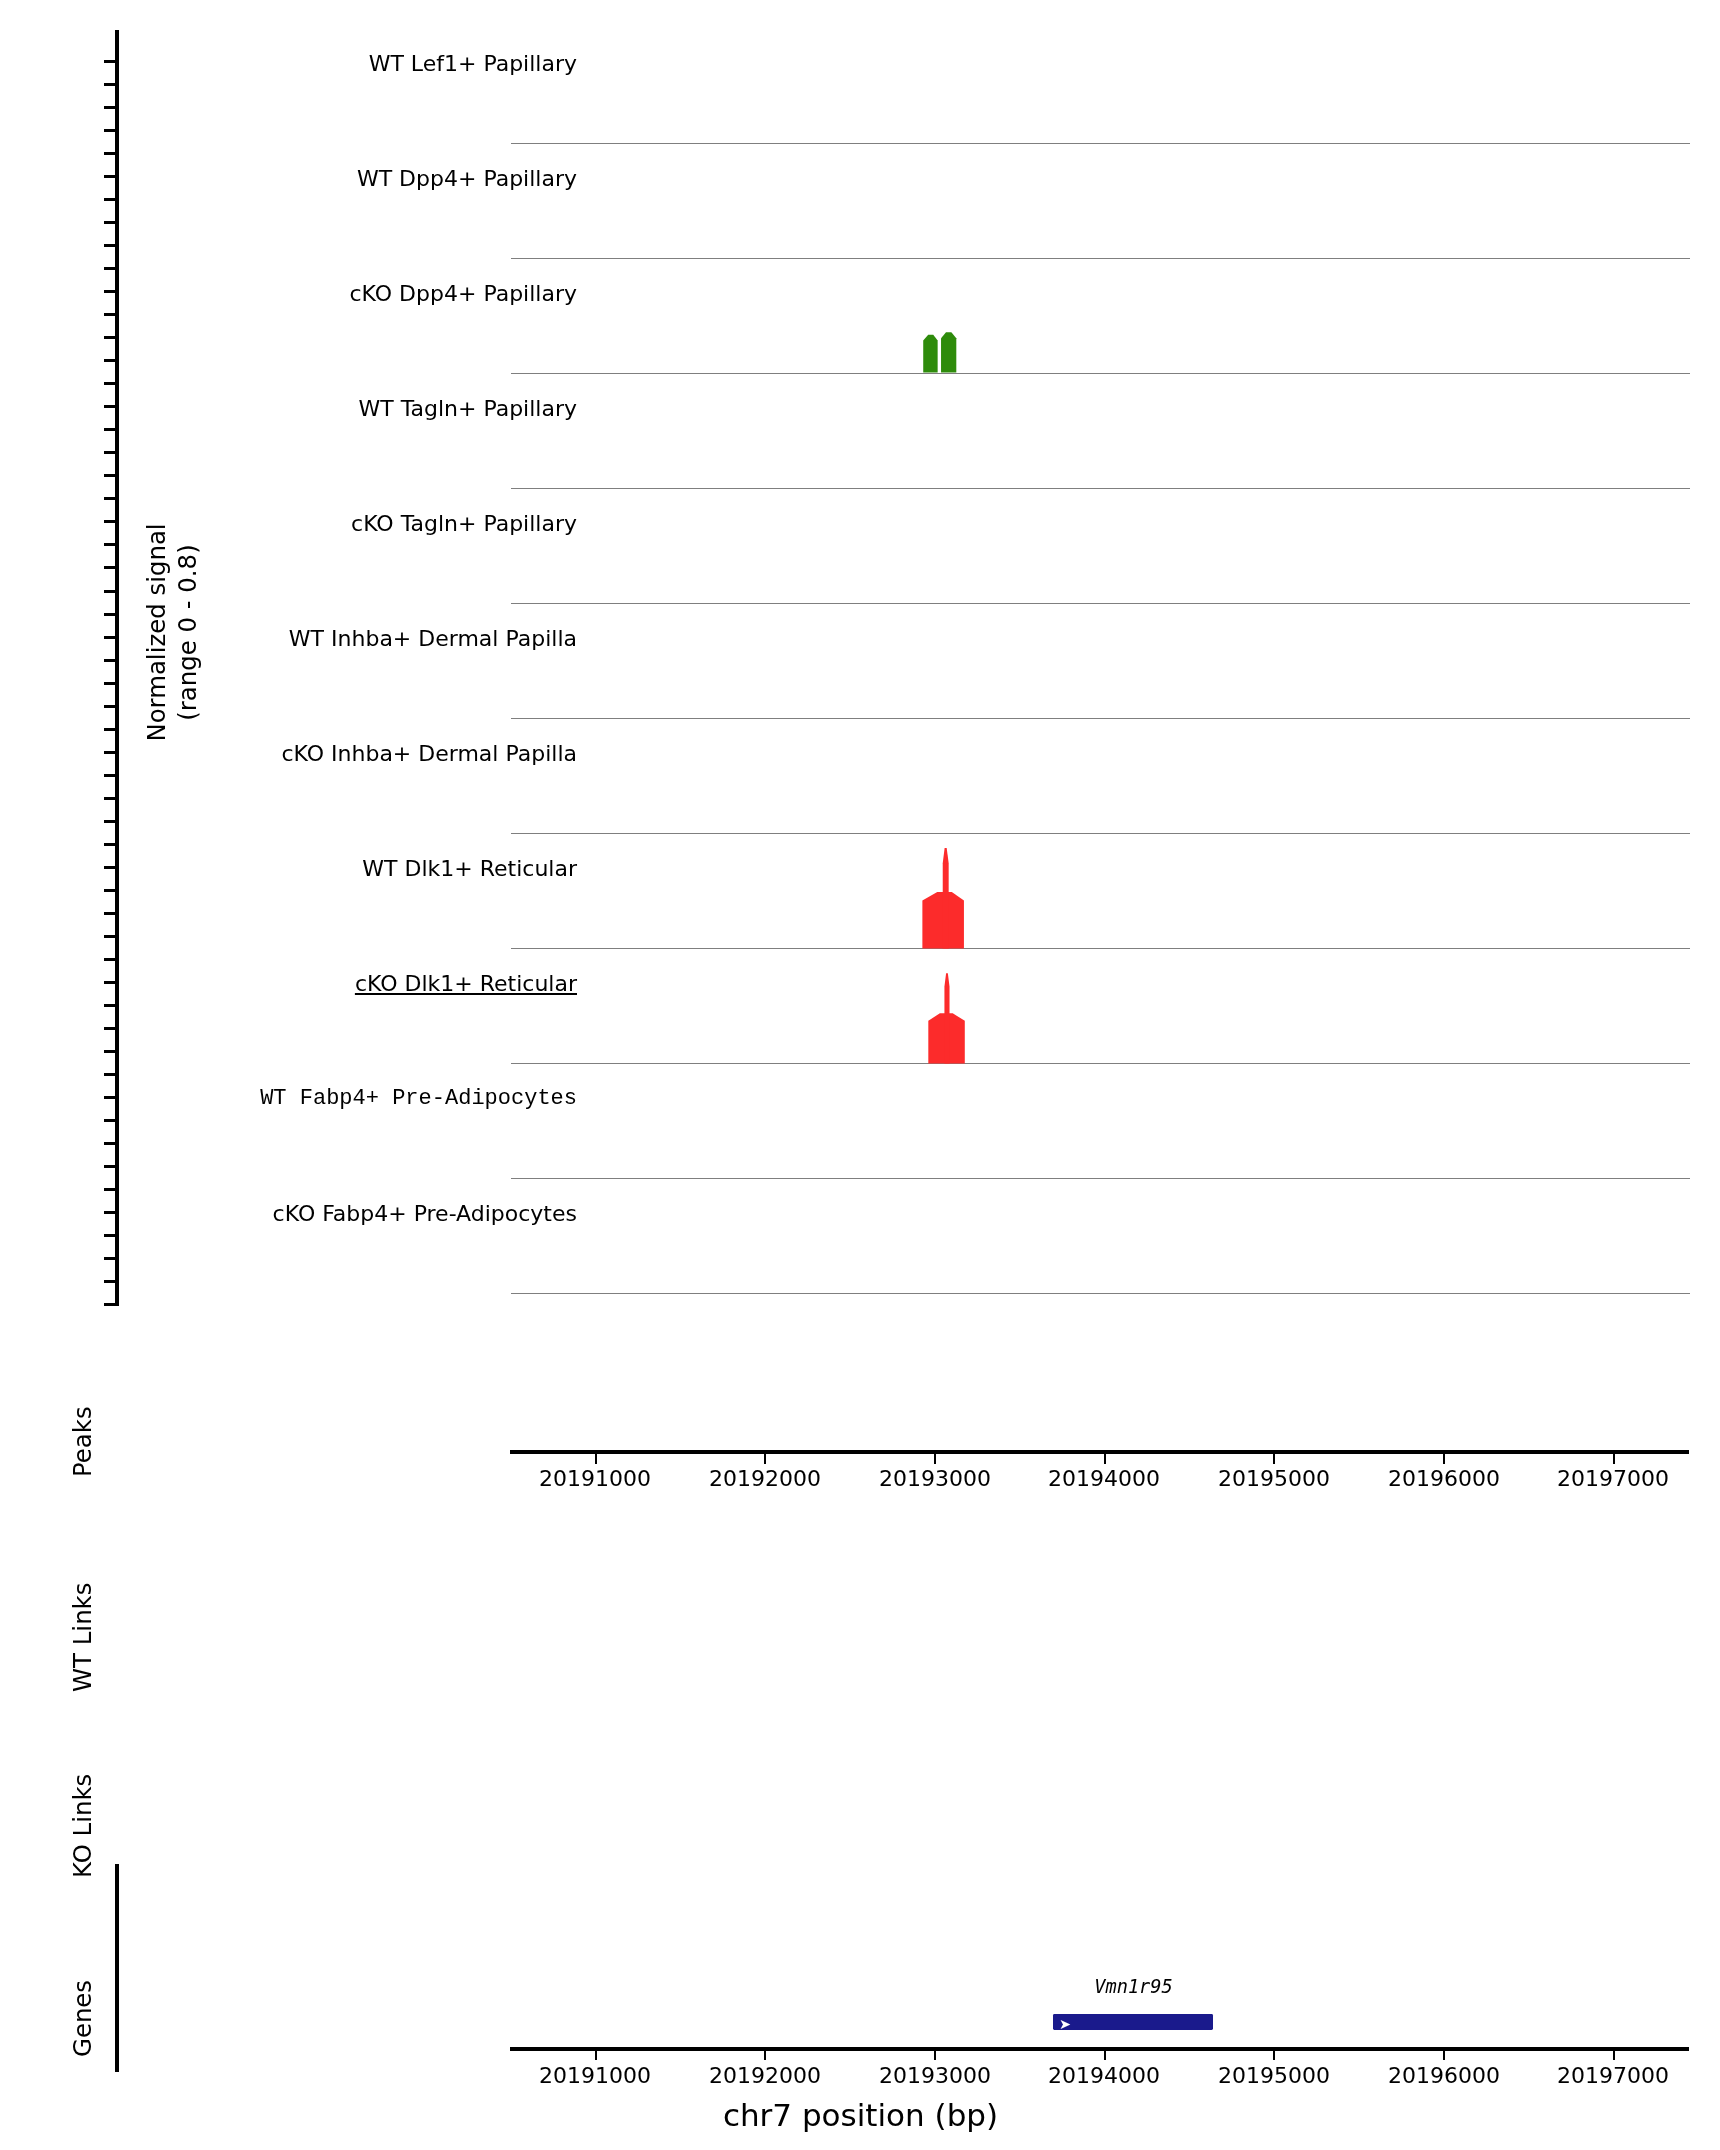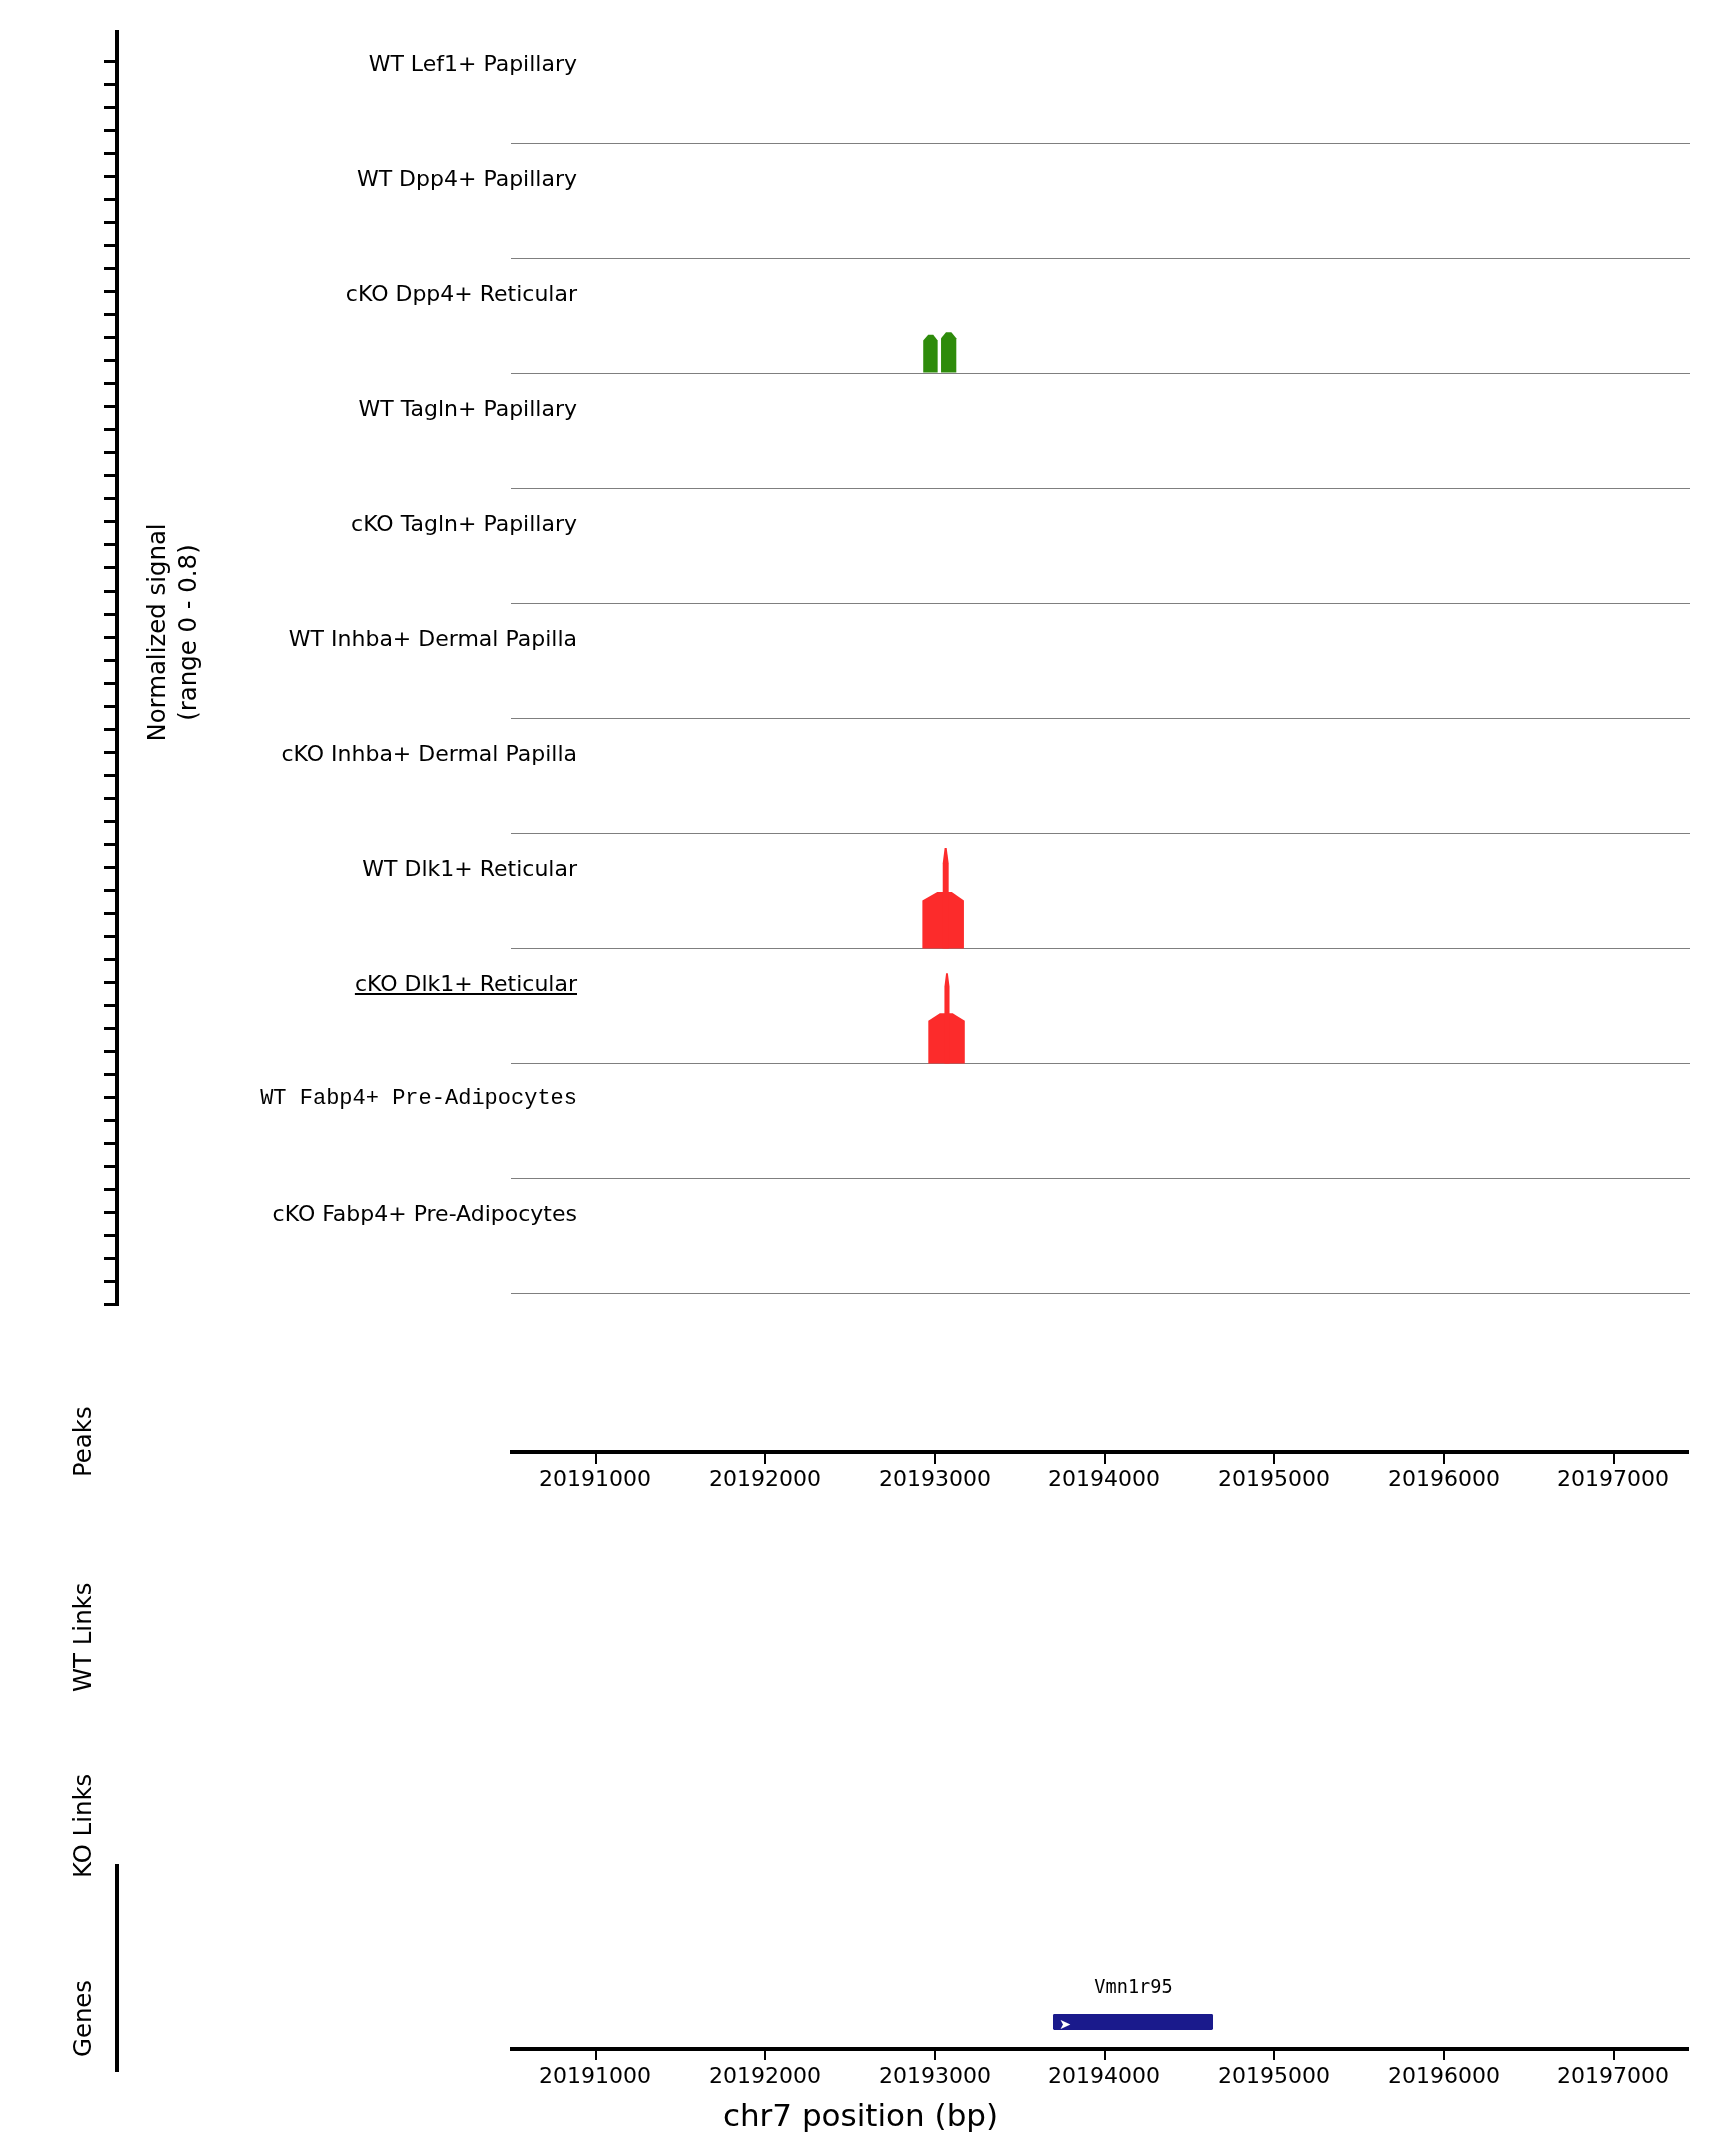--- a/index.html
+++ b/index.html
@@ -129,20 +129,21 @@
     background: #1a1a8c;
     border-radius: 1.4px;
   }
   .gene-label {
     position: absolute;
     font-size: 18.6px;
     font-family: "DejaVu Sans Mono", monospace;
     text-align: center;
     width: 287px;
     margin-left: -143px;
+    font-style: italic;
   }
   .gene-arrow {
     position: absolute;
     color: #ffffff;
     font-size: 14.3px;
     font-family: "DejaVu Sans", sans-serif;
     line-height: 1;
   }
 
   #xlabel-bottom {
@@ -228,21 +229,21 @@
       <div class="track-label" style="top: 22px;">WT Lef1+ Papillary</div>
       <div class="track-baseline" style="top: 114px;"></div>
       <svg width="1179" height="102" class="track-canvas" style="top: 13.3px;" viewBox="0 0 1645 142"></svg>
     </div>
     <div class="track-row" style="top: 0px;">
       <div class="track-label" style="top: 137px;">WT Dpp4+ Papillary</div>
       <div class="track-baseline" style="top: 229px;"></div>
       <svg width="1179" height="102" class="track-canvas" style="top: 128px;" viewBox="0 0 1645 142"></svg>
     </div>
     <div class="track-row" style="top: 0px;">
-      <div class="track-label" style="top: 252px;">cKO Dpp4+ Reticular</div>
+      <div class="track-label" style="top: 252px;">cKO Dpp4+ Papillary</div>
       <div class="track-baseline" style="top: 344px;"></div>
       <svg width="1179" height="102" class="track-canvas" style="top: 243px;" viewBox="0 0 1645 142">
         <polygon points="575.158273381295,140 575.158273381295,95.375 582.081474820144,87.5 589.1230215827338,87.5 595.276978417266,95.375 595.276978417266,140" fill="#2e8b0b"></polygon>
         <polygon points="600.0107913669065,140 600.0107913669065,92.4 606.9339928057555,84 614.3897482014388,84 621.3129496402878,92.4 621.3129496402878,140" fill="#2e8b0b"></polygon>
       </svg>
     </div>
     <div class="track-row" style="top: 0px;">
       <div class="track-label" style="top: 367px;">WT Tagln+ Papillary</div>
       <div class="track-baseline" style="top: 459px;"></div>
       <svg width="1179" height="102" class="track-canvas" style="top: 358px;" viewBox="0 0 1645 142"></svg>

